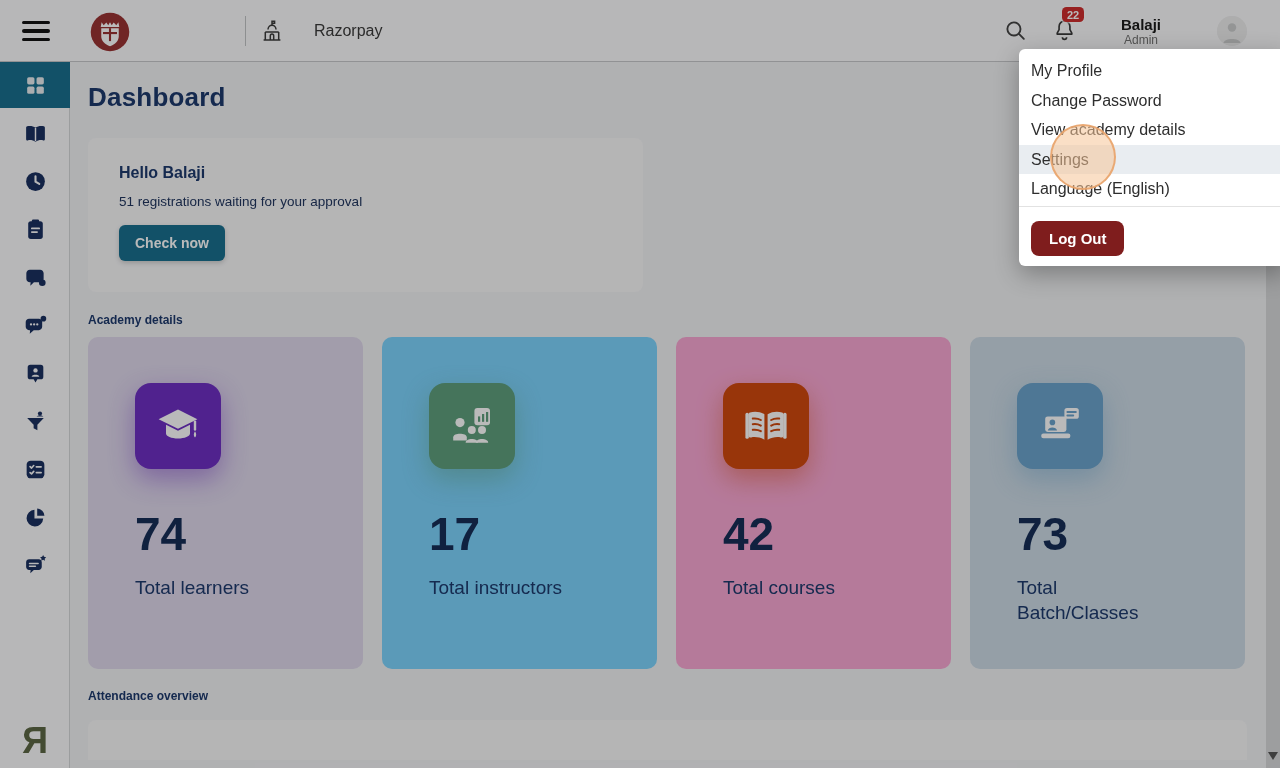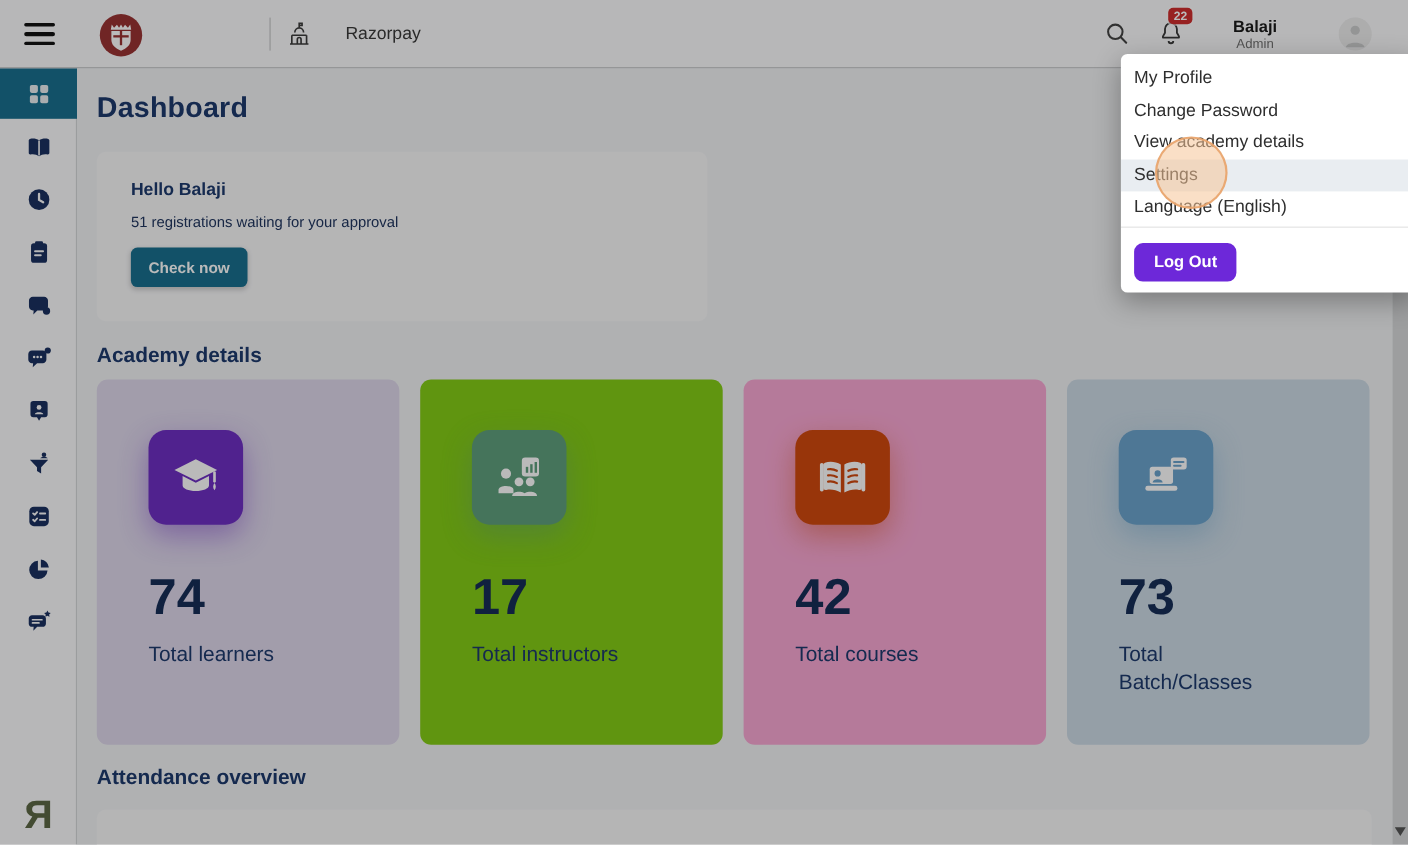--- a/index.html
+++ b/index.html
@@ -39,24 +39,24 @@
 
   
   .main { position:absolute; left:70px; top:62px; width:1210px; height:706px; padding:20px 16px 0 18px; }
   .page-title { font-size:26px; font-weight:800; color:#1e3a6d; letter-spacing:.2px; }
   .hello-card { margin-top:25px; width:555px; height:154px; background:#f8f8f9; border-radius:8px; padding:26px 31px; }
   .hello-title { font-size:16px; font-weight:700; color:#1e3a6d; }
   .hello-sub { margin-top:12px; font-size:13.5px; font-weight:500; color:#21365f; }
   .btn-teal { margin-top:16px; background:#19708f; color:#fff; border:0; border-radius:6px;
               font-family:"Liberation Sans",sans-serif; font-size:14px; font-weight:700;
               padding:10px 16px; cursor:pointer; box-shadow:0 2px 5px rgba(0,0,0,.18); }
-  .section-heading { margin-top:21px; font-size:19px; font-weight:700; color:#1e3a6d; }
+  .section-heading { margin-top:21px; font-size:12px; font-weight:700; color:#1e3a6d; }
   .cards-row { margin-top:10px; display:flex; gap:19px; }
   .stat-card { width:275px; height:332px; border-radius:10px; padding:46px 47px; }
-  .card-1 { background:#ded7eb; } .card-2 { background:#84cc16; }
+  .card-1 { background:#ded7eb; } .card-2 { background:#7dd3fc; }
   .card-3 { background:#f9a8d4; } .card-4 { background:#ccdae5; }
   .icon-box { width:86px; height:86px; border-radius:16px; display:flex; align-items:center; justify-content:center; }
   .icon-box svg { width:48px; height:48px; }
   .ib-1 { background:#6e2fc3; box-shadow:0 10px 26px rgba(110,47,195,.45); }
   .ib-2 { background:#5f9f7d; box-shadow:0 10px 26px rgba(95,159,125,.45); }
   .ib-3 { background:#d1490e; box-shadow:0 10px 26px rgba(209,73,14,.45); }
   .ib-4 { background:#6ba3cc; box-shadow:0 10px 26px rgba(107,163,204,.45); }
   .stat-num { margin-top:38px; font-size:46px; font-weight:800; color:#172e57; }
   .stat-label { margin-top:14px; font-size:19px; font-weight:500; color:#1e3a6d; white-space:pre-line; line-height:25px; }
   .attendance-card { margin-top:17px; width:1159px; height:40px; background:#f8f8f9; border-radius:8px 8px 0 0; }
@@ -71,21 +71,21 @@
   
   .overlay { position:absolute; inset:0; background:rgba(0,0,0,.27); z-index:40; }
 
   
   .dropdown { position:absolute; left:1019px; top:49px; width:268px; background:#fff; border-radius:6px;
               box-shadow:0 8px 24px rgba(0,0,0,.3); z-index:100; padding-top:7px; overflow:hidden; }
   .menu-item { height:29.5px; line-height:29.5px; padding-left:12px; font-size:16px; color:#2e2e2e; cursor:pointer; }
   .menu-item.highlight { background:#e9edf1; }
   .menu-sep { border-top:1px solid #e2e2e2; margin-top:2px; }
   .menu-footer { padding:14px 12px 10px 12px; }
-  .logout-btn { background:#6d28d9; color:#fff; border:0; border-radius:8px; font-family:"Liberation Sans",sans-serif;
+  .logout-btn { background:#7f1d1d; color:#fff; border:0; border-radius:8px; font-family:"Liberation Sans",sans-serif;
                 font-size:15px; font-weight:700; padding:9px 18px; cursor:pointer; }
   .click-indicator { position:absolute; left:1050px; top:124px; width:66px; height:66px; border-radius:50%;
                      background:rgba(246,196,152,.55); border:2px solid rgba(233,164,108,.9);
                      z-index:110; pointer-events:none; }
 </style>
 </head>
 <body>
 
 <header class="topbar">
   <button class="hamburger">

